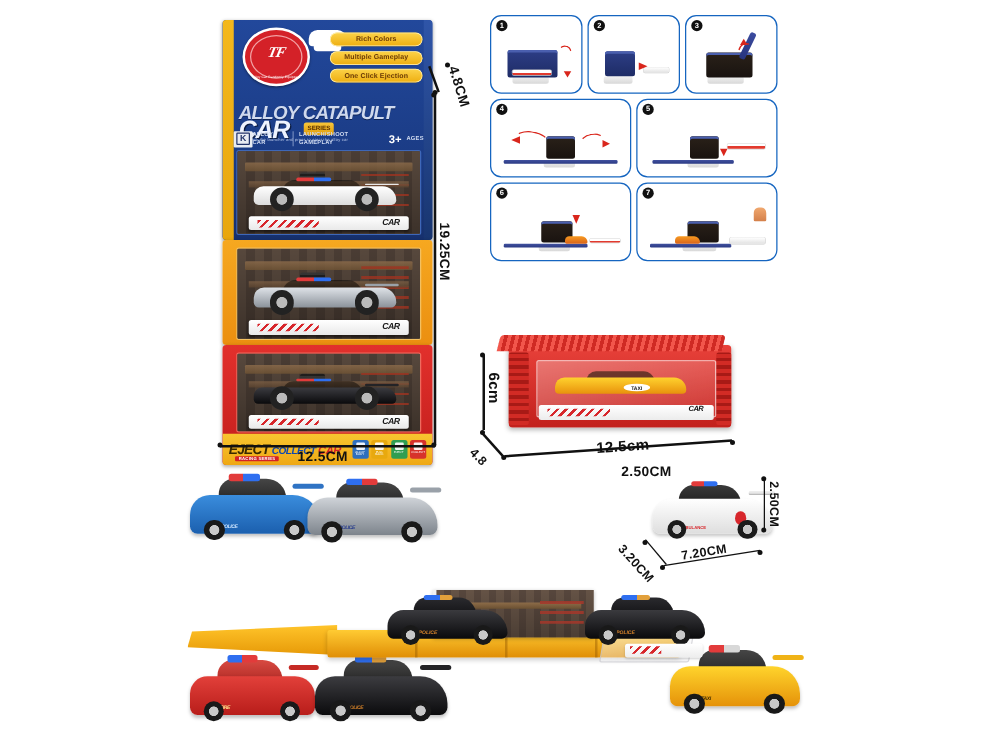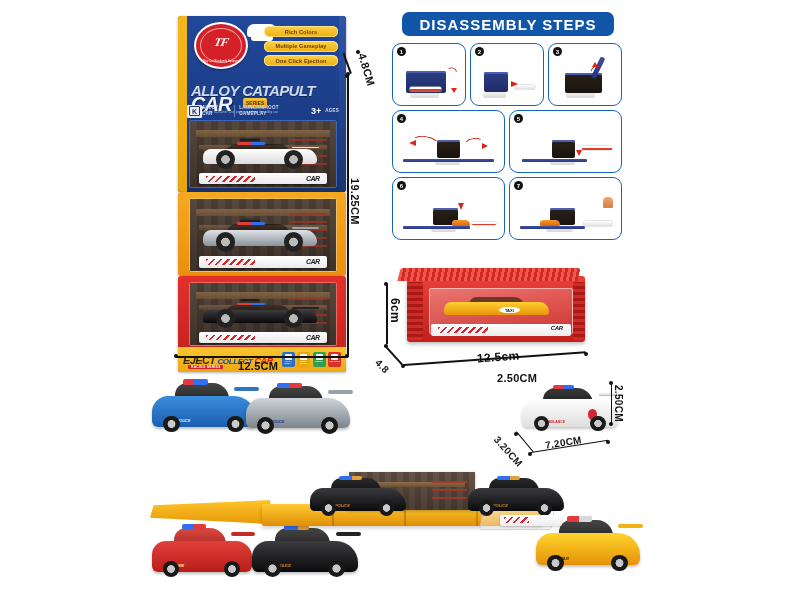--- a/index.html
+++ b/index.html
@@ -456,21 +456,20 @@
     <div class="dim-line" style="left:347px;top:76px;width:1.6px;height:280px;"></div>
     <div class="dim-dot" style="left:345px;top:354px;"></div>
     <div class="dim-text vert" style="left:349px;top:178px;">19.25CM</div>
 
     <div class="dim-dot" style="left:174px;top:354px;"></div>
     <div class="dim-line" style="left:176px;top:356px;height:1.6px;width:172px;"></div>
     <div class="dim-text" style="left:238px;top:360px;">12.5CM</div>
   </div>
 
   <div class="abs" id="disassembly">
-    <div class="dis-title">DISASSEMBLY STEPS</div>
 
     <div class="dis-grid">
 
       <div class="dis-cell w3">
         <div class="step-num">1</div>
         <div class="mini-stage">
           <div class="mini-base"></div>
           <div class="mini-cont" style="left:12%;width:66%;height:52%;"></div>
           <div class="mini-strip red" style="left:18%;bottom:22%;width:52%;"></div>
           <div class="arrow-curve" style="right:4%;top:22%;width:20%;height:46%;border-width:1.6px;transform:rotate(20deg);"></div>

